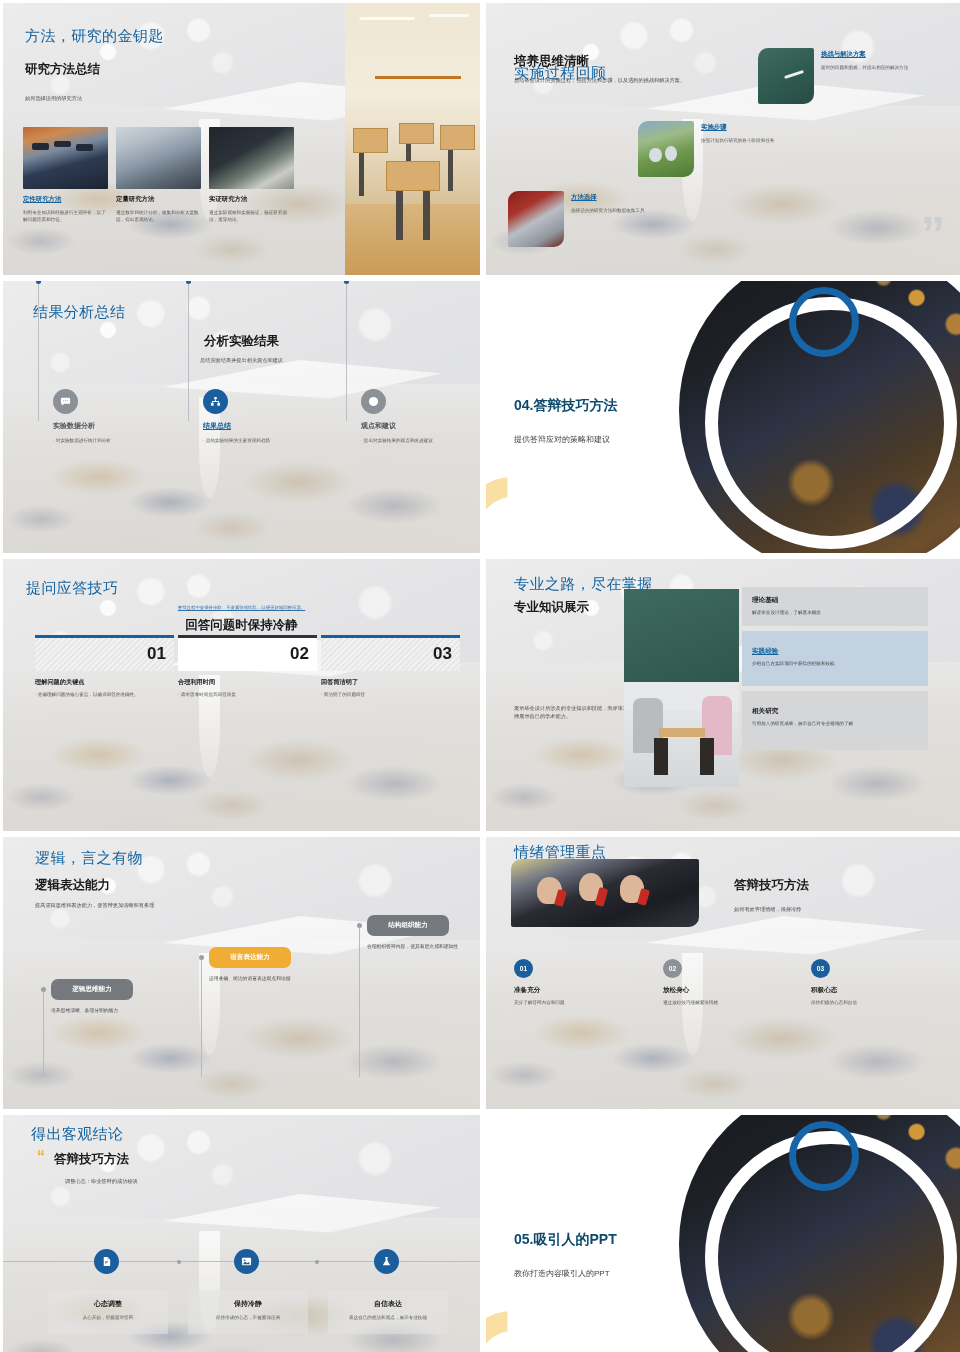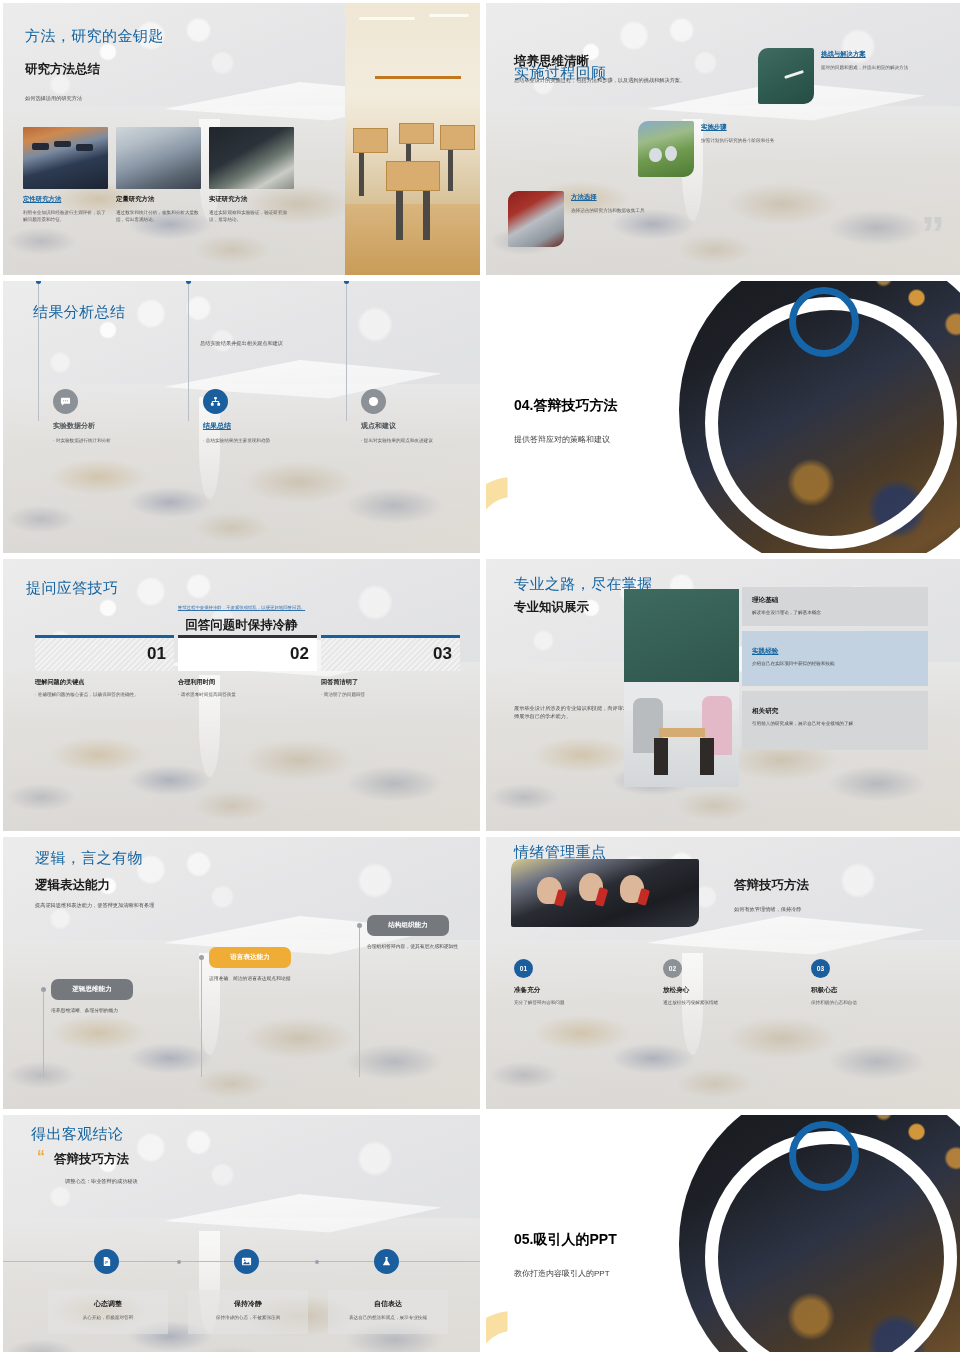--- a/index.html
+++ b/index.html
@@ -150,21 +150,21 @@
   }
   .cover-ring2 {
     position: absolute; right: 104px; top: 6px; width: 70px; height: 70px;
     border-radius: 50%; border: 7px solid #1565a8;
   }
   .cover-arc {
     position: absolute; left: -28px; bottom: -34px; width: 110px; height: 110px;
     border-radius: 50%; border: 20px solid #fadfa2; clip-path: inset(0 55% 0 0);
   }
   .cover-txt { position: absolute; left: 28px; top: 116px; }
-  .cover-h { font-size: 14px; font-weight: 700; color: #000000; }
+  .cover-h { font-size: 14px; font-weight: 700; color: #0c4a6e; }
   .cover-s { font-size: 8px; color: #3c3c3c; margin-top: 19px; }
   .cover-ghost {
     position: absolute; left: 120px; top: 4px;
     font-size: 40px; font-weight: 700; color: rgba(255,255,255,.55);
     letter-spacing: 2px; transform: rotate(-8deg);
   }
 
   
   .s5-card { position: absolute; width: 139px; }
   .s5-bar { height: 2.5px; }
@@ -367,20 +367,21 @@
     <div class="bg-grad"></div>
     <div class="cap">
       <div class="board"></div>
         <div class="tassel"></div>
     </div>
 
     <div style="position:absolute;left:30px;top:22px;">
       <div class="h-title">结果分析总结</div>
     </div>
     <div style="position:absolute;left:0;right:0;top:52px;text-align:center;">
+      <div class="h-sub">分析实验结果</div>
       <div class="h-desc" style="margin-top:6px;">总结实验结果并提出相关观点和建议</div>
     </div>
 
     <div class="s3-vline" style="left:35px;">
         <span class="s3-dot"></span>
       </div>
     <div class="s3-col" style="left:50px;">
       <div class="ic-circ ic-gray">
         <svg width="11" height="11" viewBox="0 0 24 24" fill="currentColor">
             <path d="M4 4h16a2 2 0 0 1 2 2v9a2 2 0 0 1-2 2H9l-5 4v-4H4a2 2 0 0 1-2-2V6a2 2 0 0 1 2-2z"></path>

